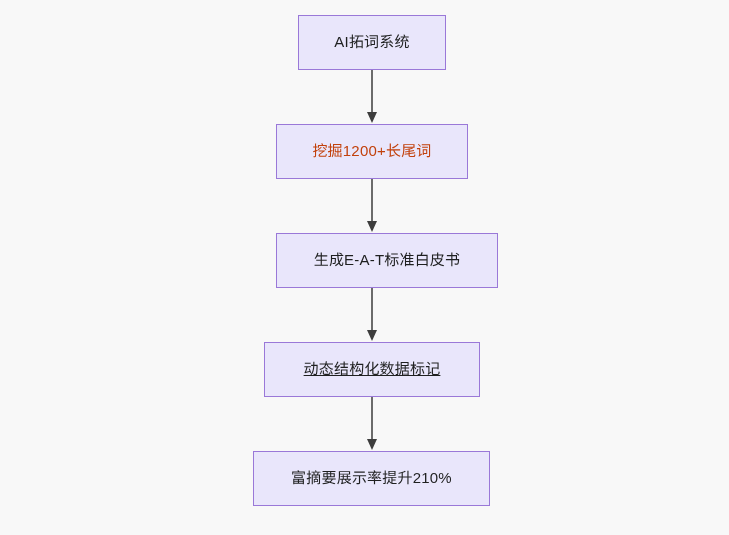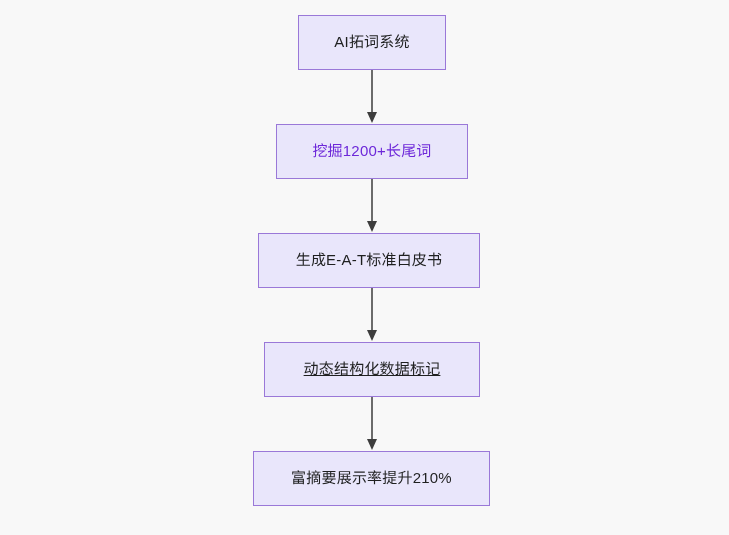--- a/index.html
+++ b/index.html
@@ -83,25 +83,25 @@
     <svg width="20" height="54" viewBox="0 0 20 54" xmlns="http://www.w3.org/2000/svg">
       <line x1="10" y1="0" x2="10" y2="44" stroke="#6b6b6b" stroke-width="2"></line>
       <polygon points="10,53 5,42 15,42" fill="#3d3d3d"></polygon>
     </svg>
   </div>
 
   <div class="flow-node" style="left: 298px; top: 15px; width: 148px; height: 55px; background: rgb(233, 230, 251); border-color: rgb(154, 120, 216); color: rgb(31, 32, 32);">
     <span class="node-label">AI拓词系统</span>
   </div>
 
-  <div class="flow-node" style="left: 276px; top: 124px; width: 192px; height: 55px; background: rgb(233, 230, 251); border-color: rgb(154, 120, 216); color: #6d28d9;">
+  <div class="flow-node" style="left: 276px; top: 124px; width: 192px; height: 55px; background: rgb(233, 230, 251); border-color: rgb(154, 120, 216); color: #c2410c;">
     <span class="node-label">挖掘1200+长尾词</span>
   </div>
 
-  <div class="flow-node" style="left: 258px; top: 233px; width: 222px; height: 55px; background: rgb(233, 230, 251); border-color: rgb(154, 120, 216); color: rgb(31, 32, 32);">
+  <div class="flow-node" style="left: 276px; top: 233px; width: 222px; height: 55px; background: rgb(233, 230, 251); border-color: rgb(154, 120, 216); color: rgb(31, 32, 32);">
     <span class="node-label">生成E-A-T标准白皮书</span>
   </div>
 
   <div class="flow-node" style="left: 264px; top: 342px; width: 216px; height: 55px; background: rgb(233, 230, 251); border-color: rgb(154, 120, 216); color: rgb(31, 32, 32); text-decoration: underline;">
     <span class="node-label">动态结构化数据标记</span>
   </div>
 
   <div class="flow-node" style="left: 253px; top: 451px; width: 237px; height: 55px; background: rgb(233, 230, 251); border-color: rgb(154, 120, 216); color: rgb(31, 32, 32);">
     <span class="node-label">富摘要展示率提升210%</span>
   </div>

